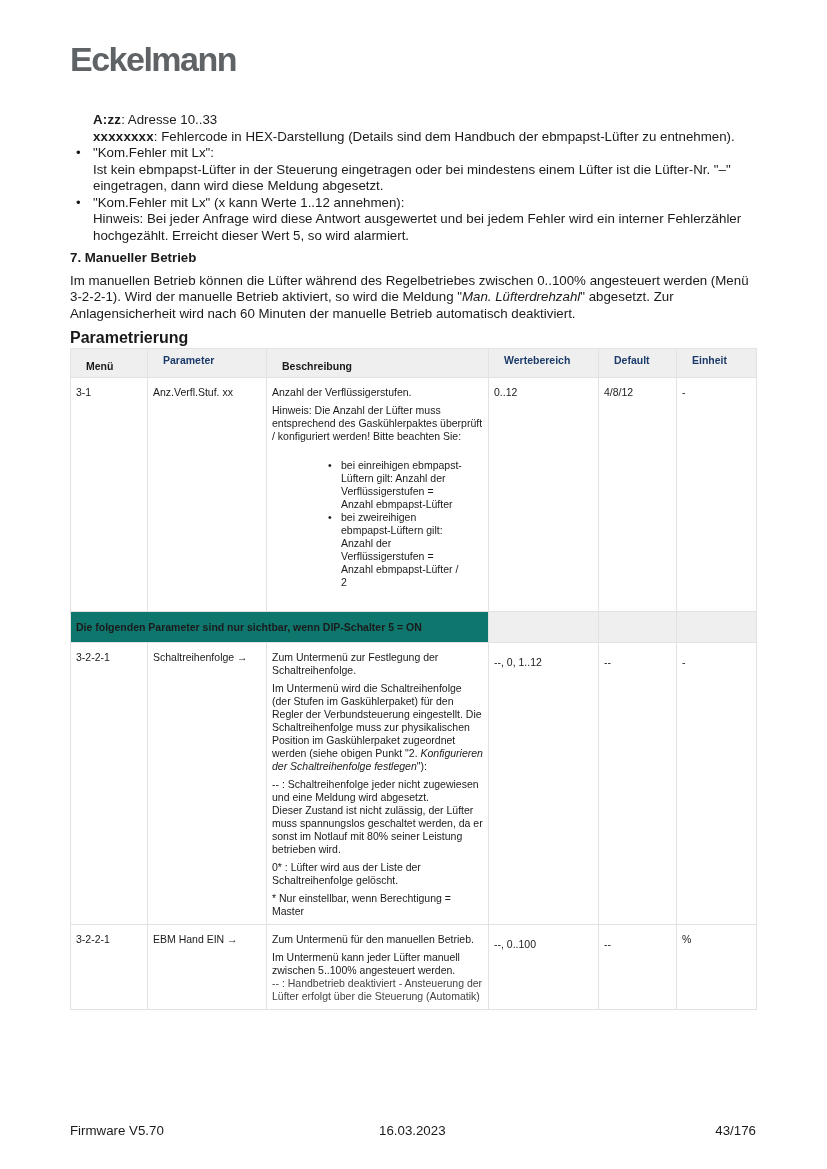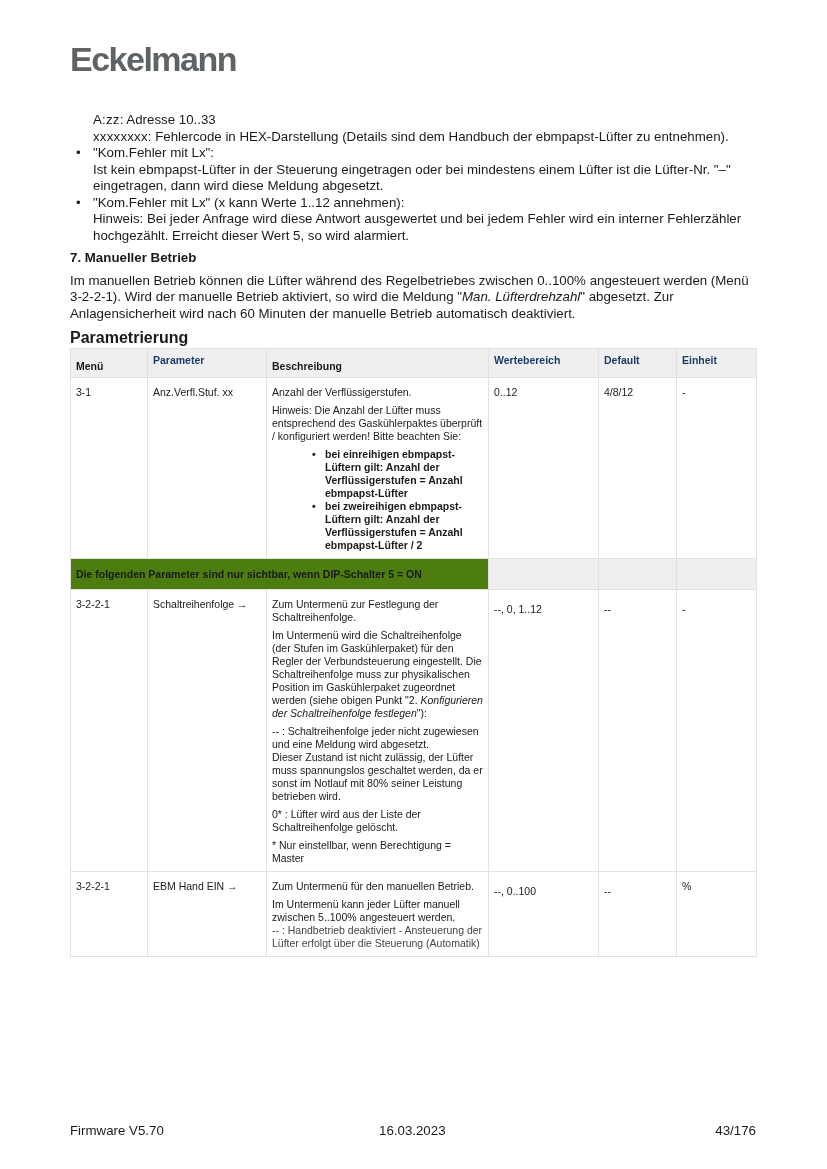--- a/index.html
+++ b/index.html
@@ -2,39 +2,39 @@
 <html><head>
 <meta charset="utf-8">
 <style>
   html, body { margin: 0; padding: 0; background: #ffffff; }
   body { width: 827px; height: 1169px; position: relative; overflow: hidden;
          font-family: "Liberation Sans", sans-serif; color: #1a1a1a; }
   .logo { position: absolute; left: 70px; top: 40px; font-size: 34px; font-weight: bold;
           color: #5f6366; letter-spacing: -1.5px; font-family: "Liberation Sans", sans-serif; }
   .content { position: absolute; left: 70px; top: 112px; width: 686px; font-size: 13.3px; line-height: 16.5px; }
   .indent { padding-left: 23px; }
-  .code { font-family: "Liberation Sans", sans-serif; font-weight: normal; letter-spacing: 0.2px; margin-top: 15px; }
+  .code { font-family: "Liberation Sans", sans-serif; font-weight: bold; letter-spacing: 0.2px; margin-top: 15px; }
   ul.bul { margin: 0; padding: 0; list-style: none; }
   ul.bul > li { position: relative; padding-left: 23px; }
   ul.bul > li::before { content: "•"; position: absolute; left: 6px; top: 0; }
   h3 { font-size: 13.3px; font-weight: bold; margin: 6px 0 6px 0; }
   p.body { margin: 0 0 8px 0; }
   .h-param { font-size: 16px; font-weight: bold; margin: 4px 0 1px 0; }
   table { border-collapse: collapse; width: 686px; font-size: 10.5px; line-height: 13px; table-layout: fixed; }
   th { background: #efefef; text-align: left; font-weight: bold; border: 1px solid #e2e2e2;
-       padding: 5px 5px 8px 5px; vertical-align: top; height: 15px; }
+       padding: 5px 5px 8px 15px; vertical-align: top; height: 15px; }
   th.bottom { vertical-align: bottom; padding-bottom: 4px; }
   th.blue { color: #1c3b6a; }
   td { border: 1px solid #e2e2e2; padding: 8px 5px 6px 5px; vertical-align: top; }
   td p { margin: 0 0 5px 0; }
   td p:last-child { margin-bottom: 0; }
-  td ul { margin: 0; padding: 0 0 0 40px; list-style: none; font-weight: bold; }
+  td ul { margin: 16px; padding: 0 0 0 40px; list-style: none; }
   td ul li { position: relative; padding-left: 13px; }
   td ul li::before { content: "•"; position: absolute; left: 0; }
-  tr.note td { background: #4d7c0f; font-weight: bold; padding: 9px 5px 8px 5px; }
+  tr.note td { background: #0f766e; font-weight: bold; padding: 9px 5px 8px 5px; }
   tr.note td.rest { background: #efefef; }
   .footer { position: absolute; top: 1123px; left: 70px; width: 686px; font-size: 13.3px; }
   .footer .l { position: absolute; left: 0; }
   .footer .c { position: absolute; left: 309px; }
   .footer .r { position: absolute; right: 0; }
   .valtop { padding-top: 13px; }
 </style>
 </head>
 <body>
 

